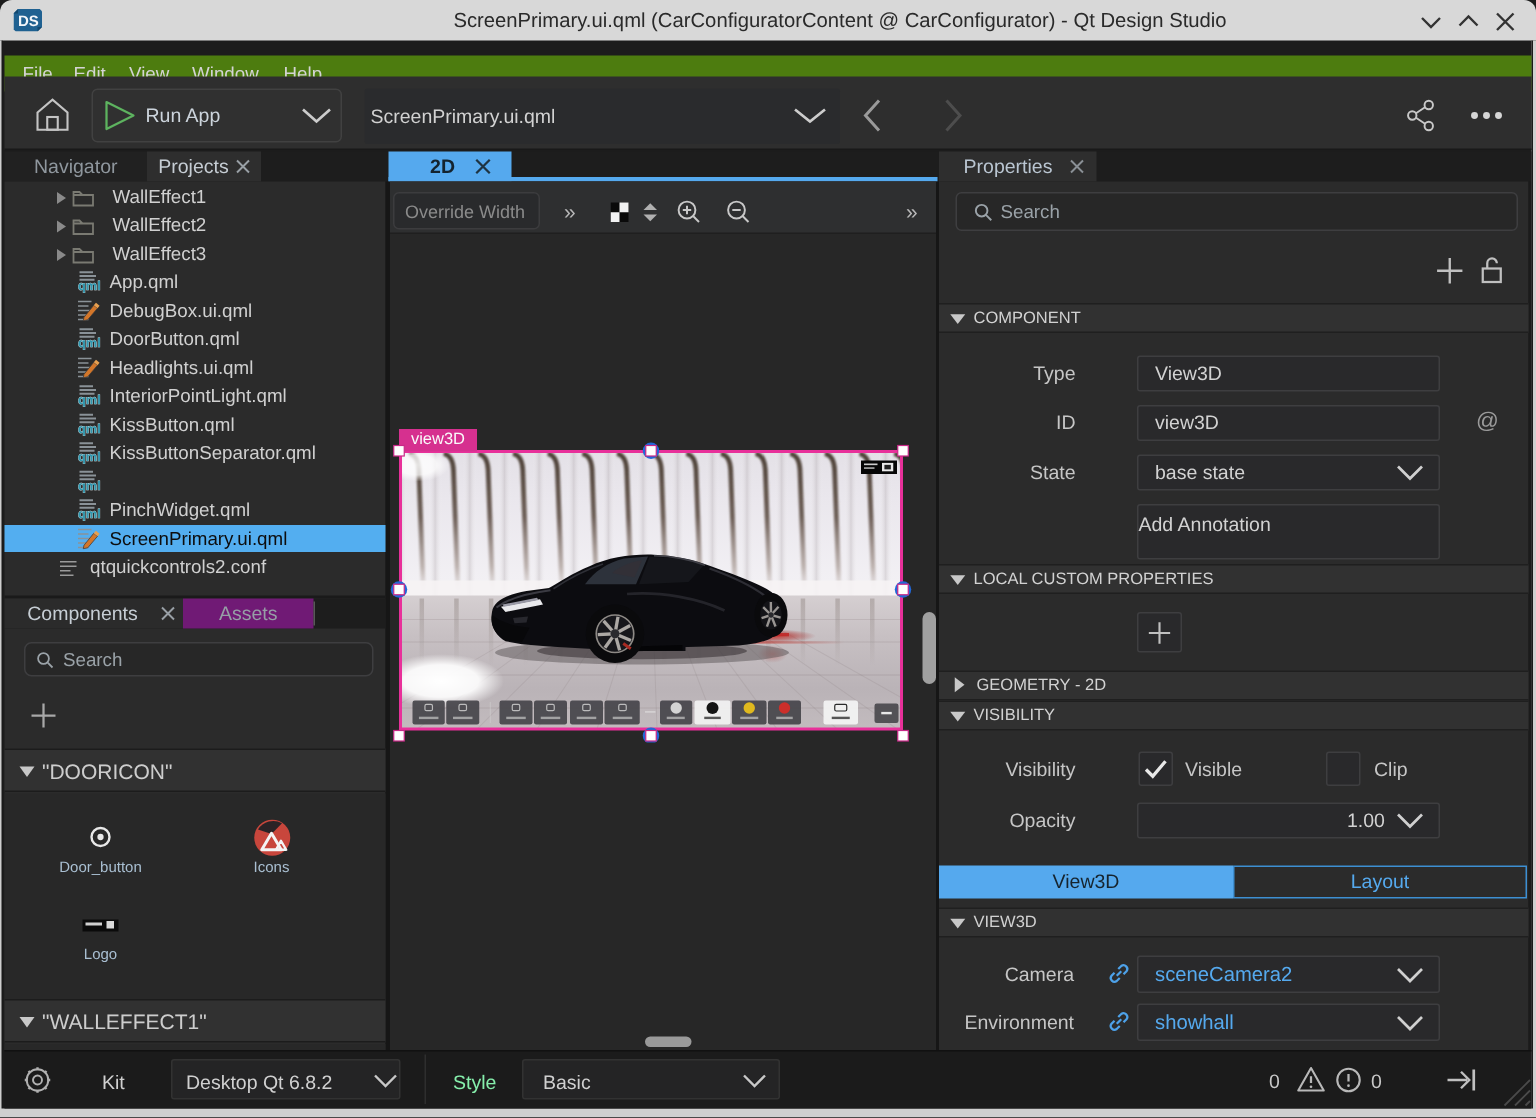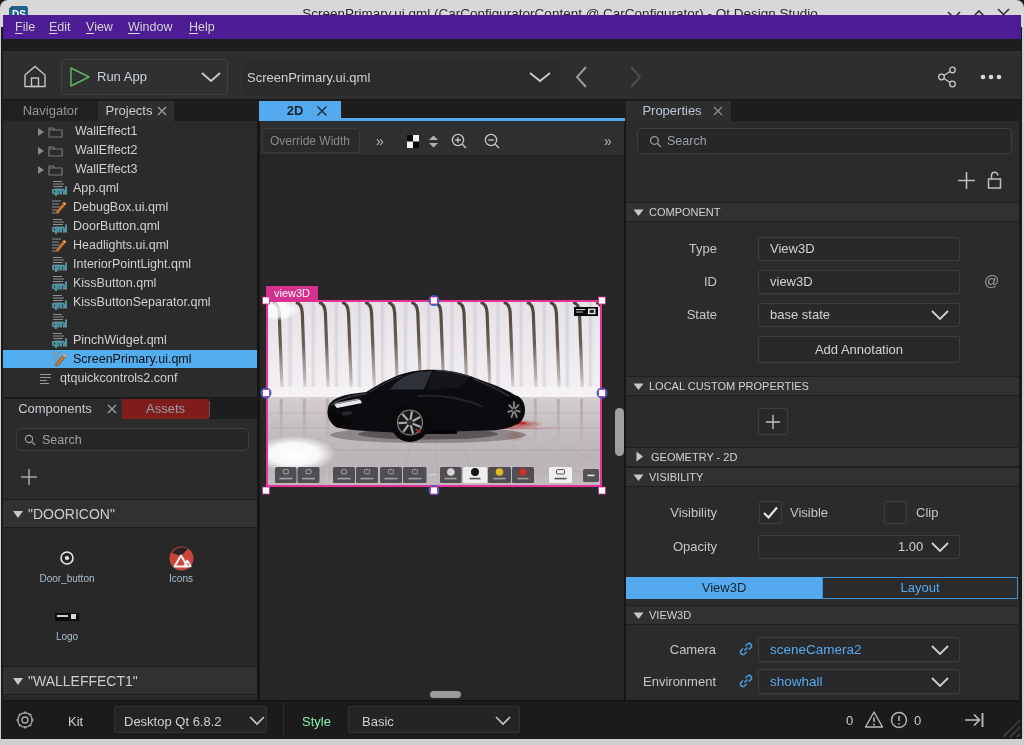--- a/index.html
+++ b/index.html
@@ -5,21 +5,21 @@
 html,body{margin:0;padding:0;width:1024px;height:745px;overflow:hidden;background:#1c1c1c;font-family:"Liberation Sans",sans-serif;}
 *{box-sizing:border-box;}
 .abs{position:absolute;}
 #app{position:relative;width:1024px;height:745px;}
 
 #titlebar{left:0;top:0;width:1024px;height:27px;background:#d8d8d8;border-radius:8px 8px 0 0;}
 #title-text{left:0;top:0;width:1024px;height:27px;line-height:27px;text-align:center;font-size:13.5px;color:#2a2a2a;margin-left:48px;}
 #frameL{left:0;top:27px;width:2px;height:713px;background:#cfcfcf;border-right:1px solid #1a1a1a;}
 #frameR{left:1021px;top:27px;width:3px;height:713px;background:#cfcfcf;border-left:1px solid #1a1a1a;}
 #frameB{left:0;top:739px;width:1024px;height:6px;background:#cfcfcf;}
-#menubar{left:3px;top:15px;width:1018px;height:24px;background:#4c1d95;}
+#menubar{left:3px;top:37px;width:1018px;height:24px;background:#4d7c0f;}
 .menuitem{position:absolute;top:0;height:24px;line-height:24px;font-size:12.5px;color:#d4d4d4;}
 .menuitem span{text-decoration:underline;text-underline-offset:2px;}
 #toolbar{left:3px;top:51px;width:1018px;height:49px;background:#2e2e2e;border-bottom:1px solid #191919;}
 
 #tabrow{left:3px;top:101px;width:1018px;height:20px;background:#1d1d1d;}
 .tab{position:absolute;top:0;height:20px;line-height:20px;font-size:14px;text-align:center;}
 #underline2d{left:259px;top:118px;width:366px;height:3px;background:#55a9ee;}
 
 #leftpanel{left:3px;top:121px;width:254px;height:579px;background:#2b2b2b;}
 #sepL{left:257px;top:121px;width:3px;height:579px;background:#161616;}
@@ -234,21 +234,21 @@
         <span style="position:absolute;left:57px;">qtquickcontrols2.conf</span>
       </div>
 
     <div class="abs" style="left:3px;top:397px;width:254px;height:2px;background:#1a1a1a;"></div>
     <div class="abs" style="left:3px;top:399px;width:254px;height:20px;background:#1d1d1d;"></div>
     <div class="tab" style="left:3px;top:399px;width:119px;background:#2b2b2b;"></div>
     <div class="abs" style="left:3px;top:399px;width:104px;height:20px;line-height:20px;text-align:center;font-size:13px;color:#c6cdd4;">Components</div>
     <svg class="abs" style="left:106px;top:403px;" width="12" height="12" viewBox="0 0 12 12">
         <path d="M2,2 L10,10 M10,2 L2,10" stroke="#99a0a6" stroke-width="1.3"></path>
       </svg>
-    <div class="tab" style="left:122px;top:399px;width:87px;color:#969ea6;background:#7f1d1d;font-size:13px;">Assets</div>
+    <div class="tab" style="left:122px;top:399px;width:87px;color:#969ea6;background:#701a75;font-size:13px;">Assets</div>
     <div class="abs" style="left:209px;top:401px;width:1px;height:16px;background:#585858;"></div>
 
     <div class="input" style="left:16px;top:428px;width:233px;height:23px;border-radius:5px;background:#272727;"></div>
     <svg class="abs" style="left:23px;top:433px;" width="14" height="14" viewBox="0 0 14 14">
         <circle cx="6" cy="6" r="3.6" fill="none" stroke="#9aa2a8" stroke-width="1.2"></circle>
         <path d="M8.8,8.8 L12,12" stroke="#9aa2a8" stroke-width="1.2"></path>
       </svg>
     <div class="abs" style="left:42px;top:433px;font-size:12.5px;color:#9aa2a8;">Search</div>
     <svg class="abs" style="left:20px;top:468px;" width="18" height="18" viewBox="0 0 18 18">
         <path d="M9,1 V17 M1,9 H17" stroke="#a8a8a8" stroke-width="1.5"></path>
@@ -313,21 +313,21 @@
     <div class="lbl" style="left:600px;top:274px;width:117px;">ID</div>
     <div class="input" style="left:758px;top:270px;width:202px;height:24px;"></div>
     <div class="abs" style="left:770px;top:274px;font-size:13px;color:#d2d2d2;">view3D</div>
     <div class="abs" style="left:984px;top:272px;font-size:15px;color:#9a9a9a;">@</div>
     <div class="lbl" style="left:600px;top:307px;width:117px;">State</div>
     <div class="input" style="left:758px;top:303px;width:202px;height:24px;"></div>
     <div class="abs" style="left:770px;top:307px;font-size:13px;color:#d2d2d2;">base state</div>
     <svg class="abs" style="left:928px;top:309px;" width="24" height="12" viewBox="0 0 24 12">
         <polyline points="4,2 12,10 20,2" fill="none" stroke="#d0d0d0" stroke-width="1.8"></polyline>
       </svg>
-    <div class="input" style="left:758px;top:336px;width:202px;height:27px;text-align:center;line-height:25px;">Add Annotation</div>
+    <div class="input" style="left:758px;top:336px;width:202px;height:37px;text-align:left;line-height:25px;">Add Annotation</div>
 
     <div class="sechdr" style="top:376px;"></div>
     <svg class="abs" style="left:633px;top:382px;" width="11" height="9">
         <path d="M0.5,1.5 L10.5,1.5 L5.5,8 Z" fill="#c8c8c8"></path>
       </svg>
     <div class="abs" style="left:649px;top:380px;font-size:11px;color:#d2d2d2;">LOCAL CUSTOM PROPERTIES</div>
     <div class="input" style="left:758px;top:408px;width:30px;height:27px;"></div>
     <svg class="abs" style="left:765px;top:414px;" width="16" height="16" viewBox="0 0 18 18">
         <path d="M9,1 V17 M1,9 H17" stroke="#c0c0c0" stroke-width="1.6"></path>
       </svg>

